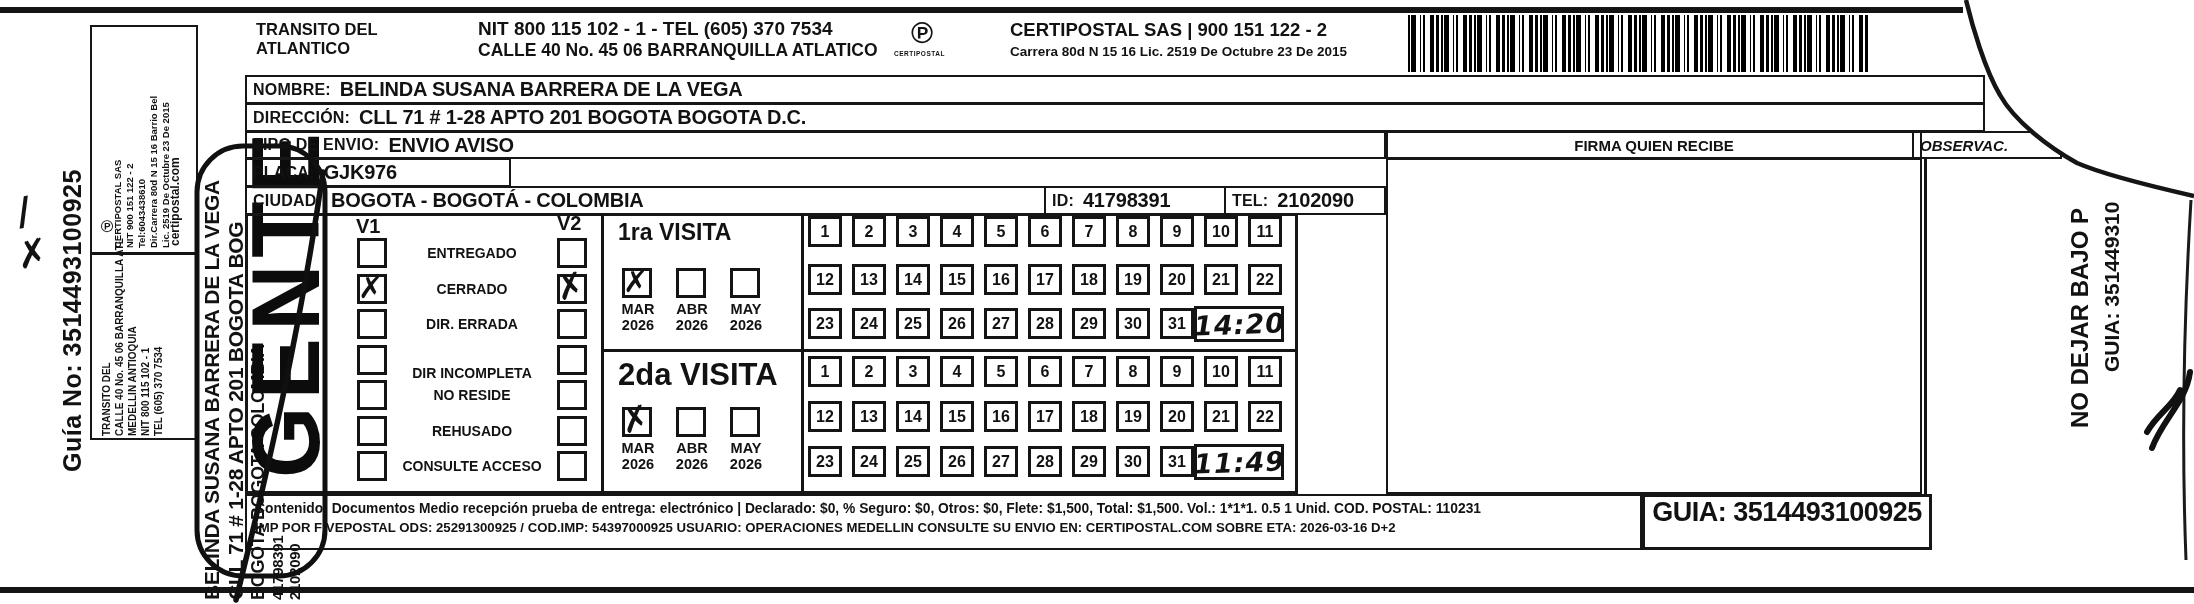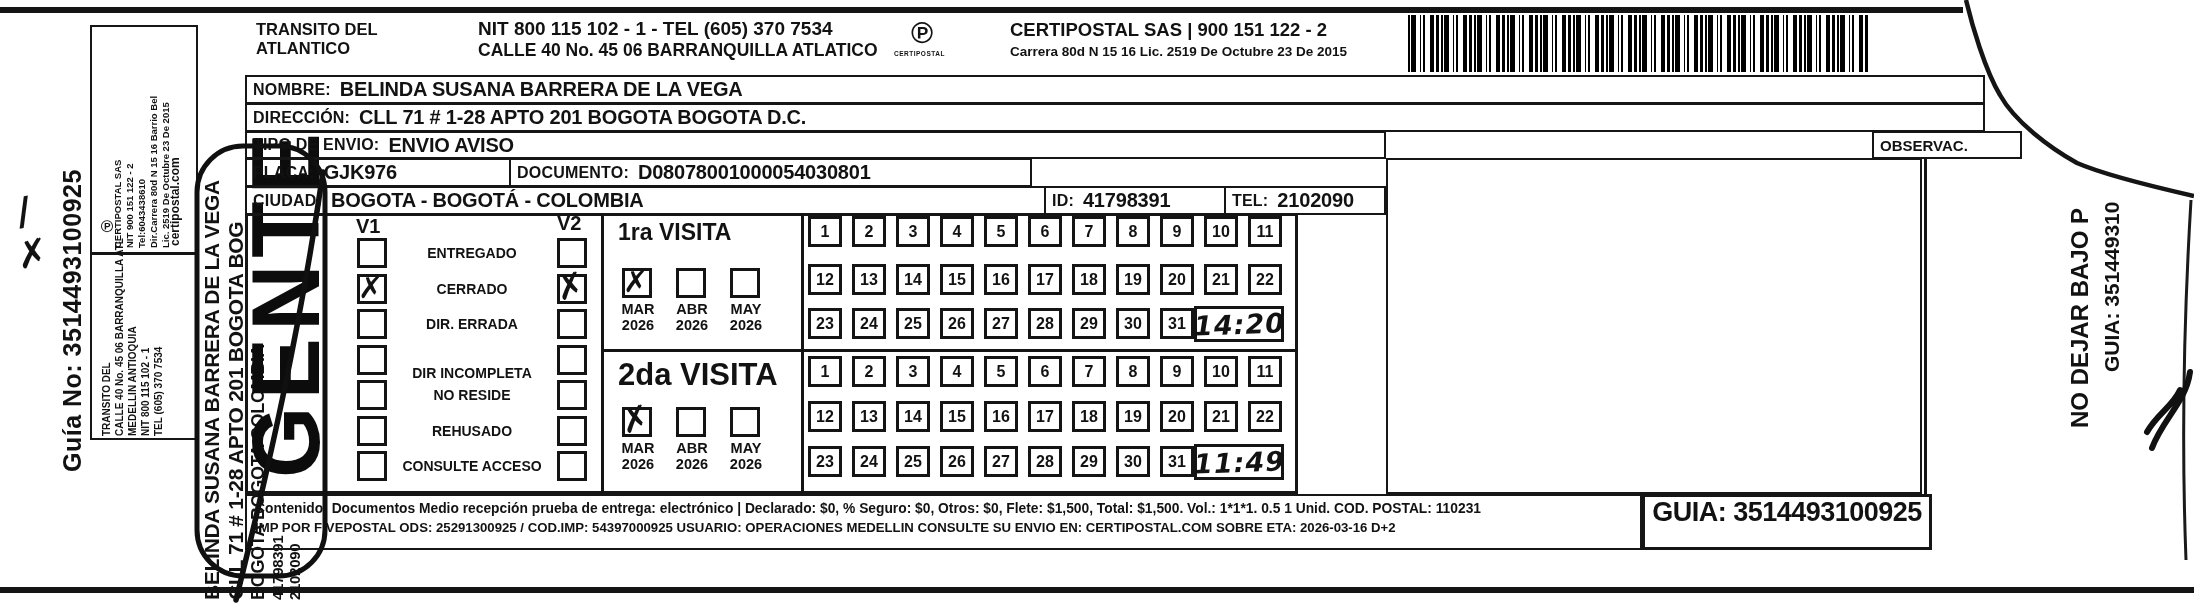--- a/index.html
+++ b/index.html
@@ -96,39 +96,38 @@
     <span class="fvalue">CLL 71 # 1-28 APTO 201 BOGOTA BOGOTA D.C.</span>
   </div>
   <div class="thinbox fieldrow" style="left:245px;top:131px;width:1141px;height:28px;">
     <span class="flabel">TIPO DE ENVIO:</span>
     <span class="fvalue">ENVIO AVISO</span>
   </div>
   <div class="thinbox fieldrow" style="left:245px;top:158px;width:266px;height:29px;">
     <span class="flabel">PLACA:</span>
     <span class="fvalue">GJK976</span>
   </div>
-  <div class="thinbox fieldrow" style="left:509px;top:158px;width:523px;height:29px;">
-    <span class="flabel">DOCUMENTO:</span>
-    <span class="fvalue">D08078001000054030801</span>
-  </div>
   <div class="thinbox fieldrow" style="left:245px;top:186px;width:801px;height:29px;">
     <span class="flabel">CIUDAD:</span>
     <span class="fvalue">BOGOTA - BOGOTÁ - COLOMBIA</span>
   </div>
   <div class="thinbox fieldrow" style="left:1044px;top:186px;width:182px;height:29px;">
     <span class="flabel">ID:</span>
     <span class="fvalue">41798391</span>
   </div>
   <div class="thinbox fieldrow" style="left:1224px;top:186px;width:162px;height:29px;">
     <span class="flabel">TEL:</span>
     <span class="fvalue">2102090</span>
   </div>
 
+  <div class="thinbox" style="left:1386px;top:131px;width:536px;height:28px;display:flex;align-items:center;justify-content:center;">
+    <span class="hdr" style="position:static;font-size:15px;">FIRMA QUIEN RECIBE</span>
+  </div>
   <div class="box" style="left:1386px;top:158px;width:536px;height:336px;border-width:2.5px;"></div>
-  <div class="thinbox" style="left:1872px;top:131px;width:150px;height:28px;display:flex;align-items:center;padding-left:6px;overflow:hidden;">
+  <div class="thinbox" style="left:1912px;top:131px;width:150px;height:28px;display:flex;align-items:center;padding-left:6px;overflow:hidden;font-style:italic;">
     <span class="hdr" style="position:static;font-size:15px;">OBSERVAC.</span>
   </div>
   <div class="bar" style="left:1924px;top:158px;width:2.5px;height:336px;"></div>
 
   <div class="box" style="left:245px;top:213px;width:1053px;height:281px;"></div>
   <div class="bar" style="left:601px;top:213px;width:3px;height:281px;"></div>
   <div class="bar" style="left:801px;top:213px;width:3px;height:281px;"></div>
   <div class="bar" style="left:601px;top:349px;width:697px;height:3px;"></div>
 
   <div class="hdr" style="left:356px;top:215px;font-size:20px;">V1</div>

